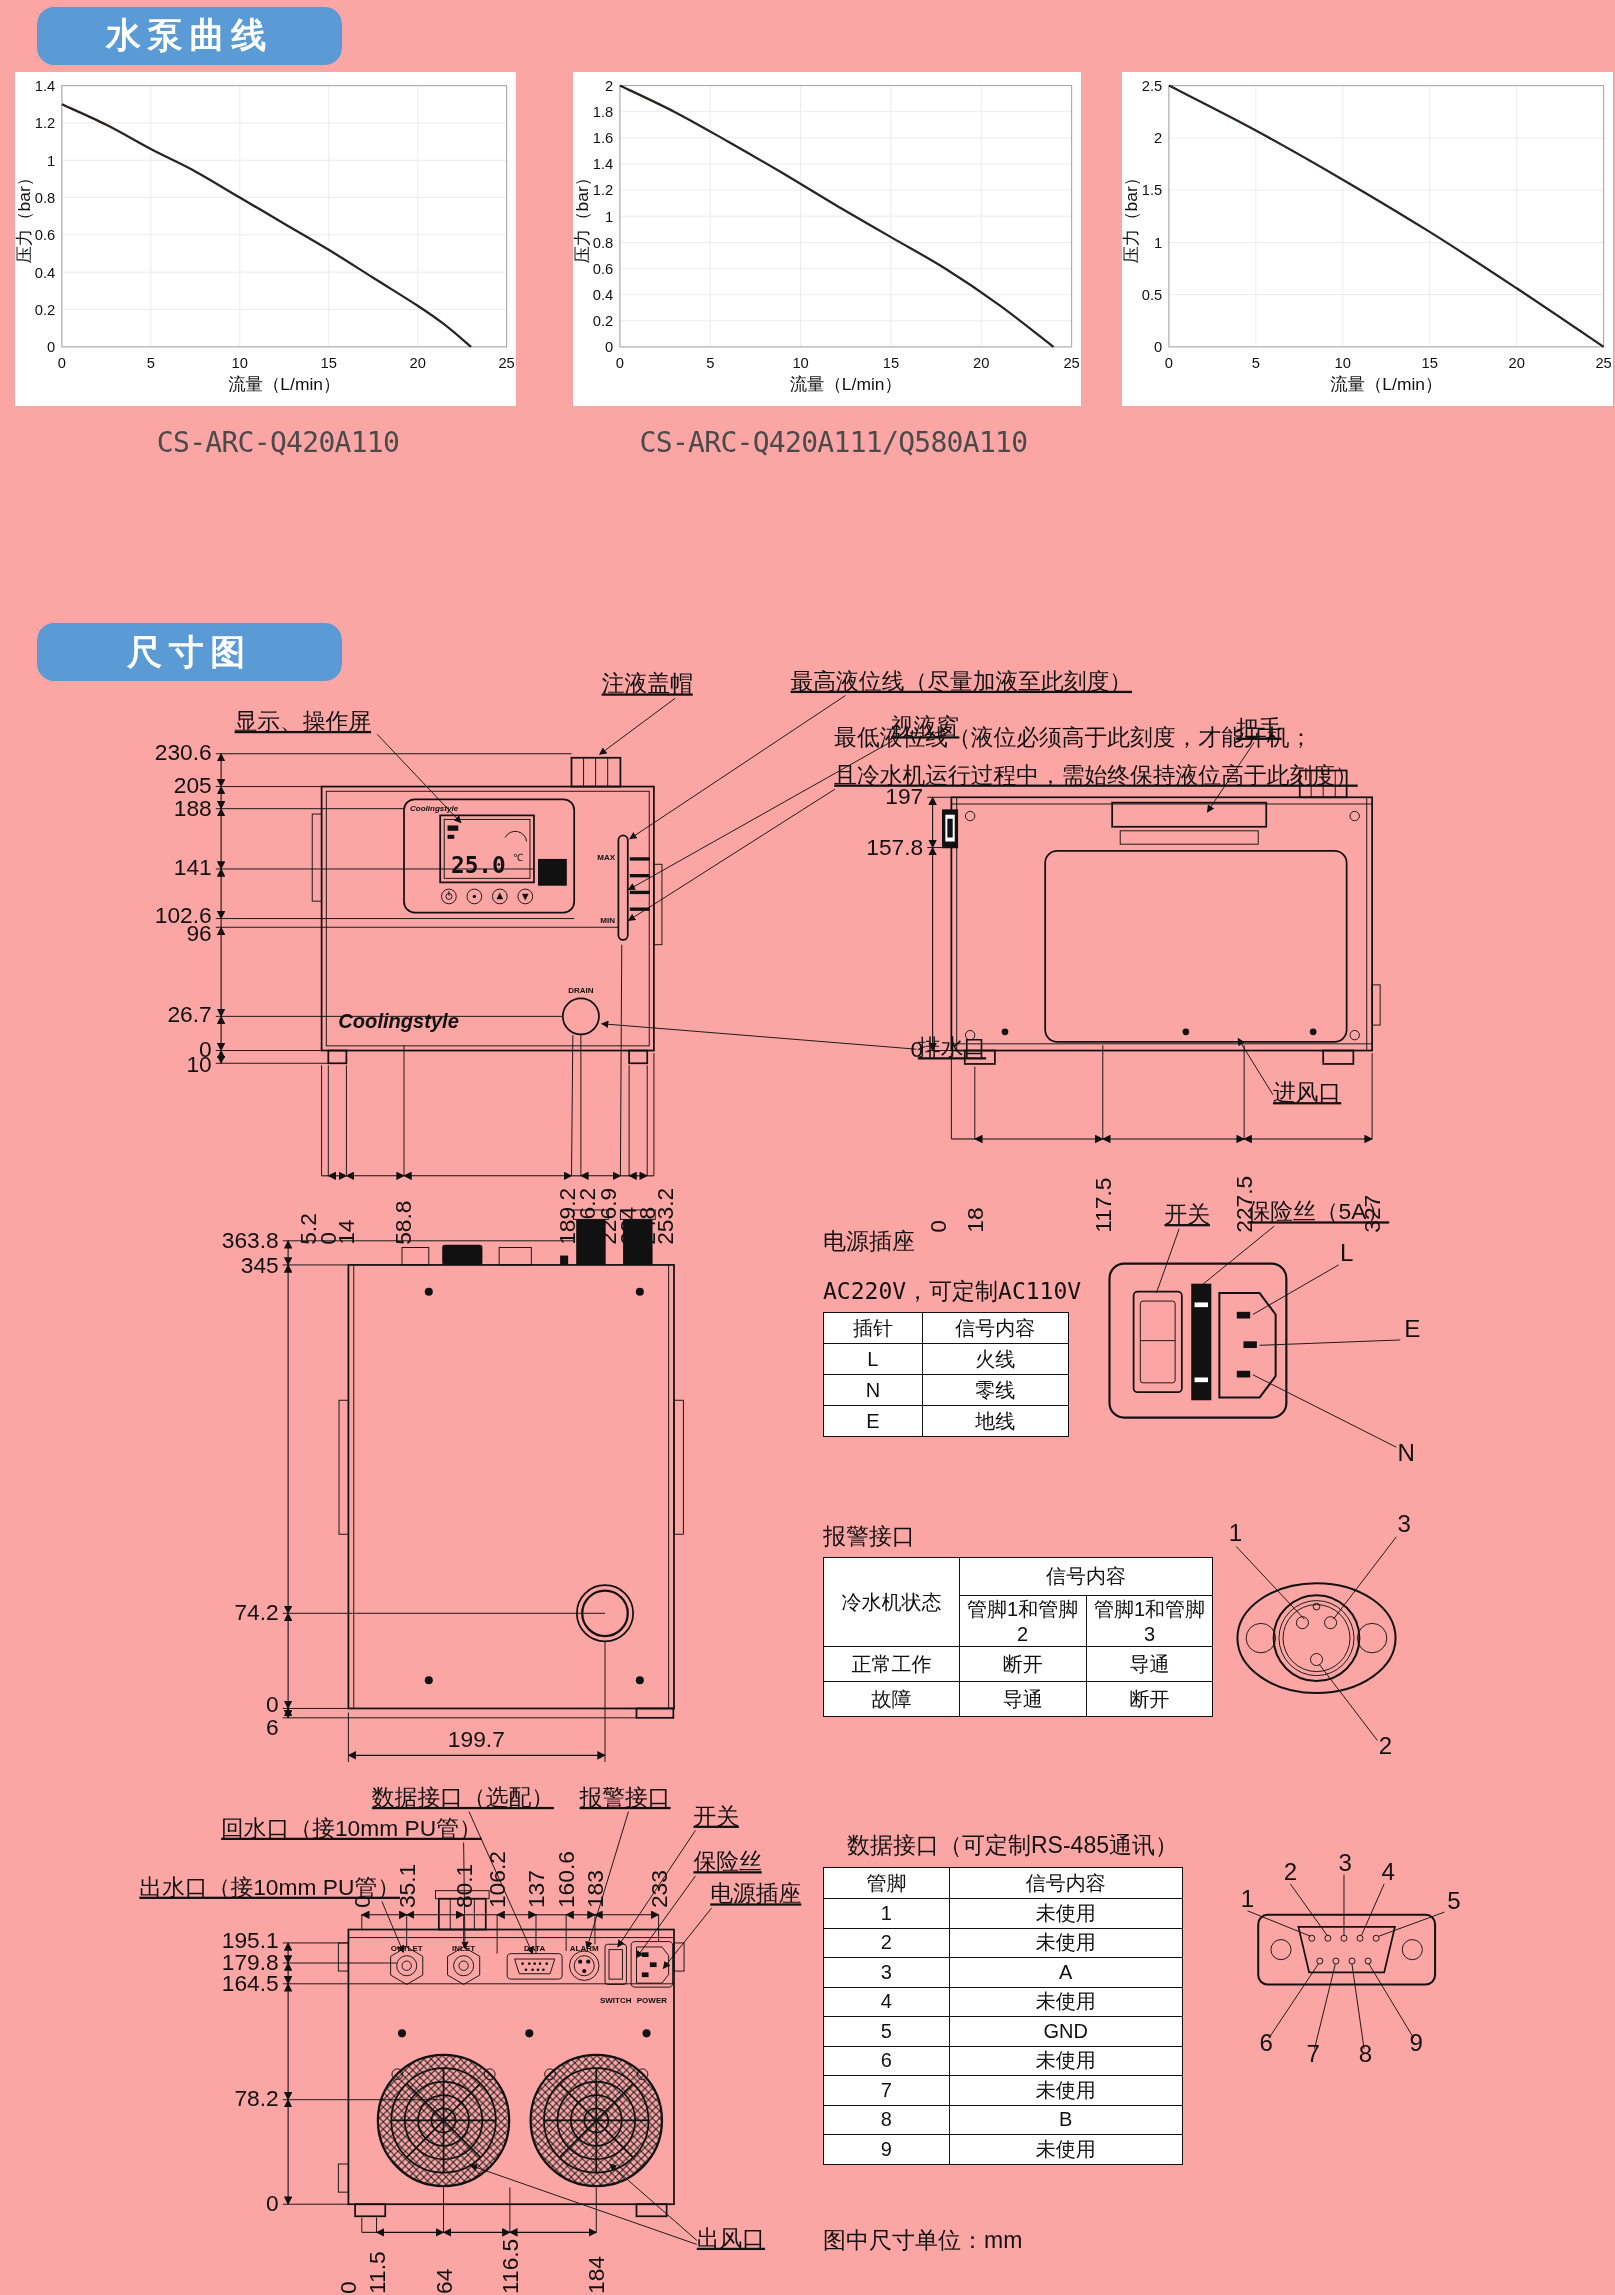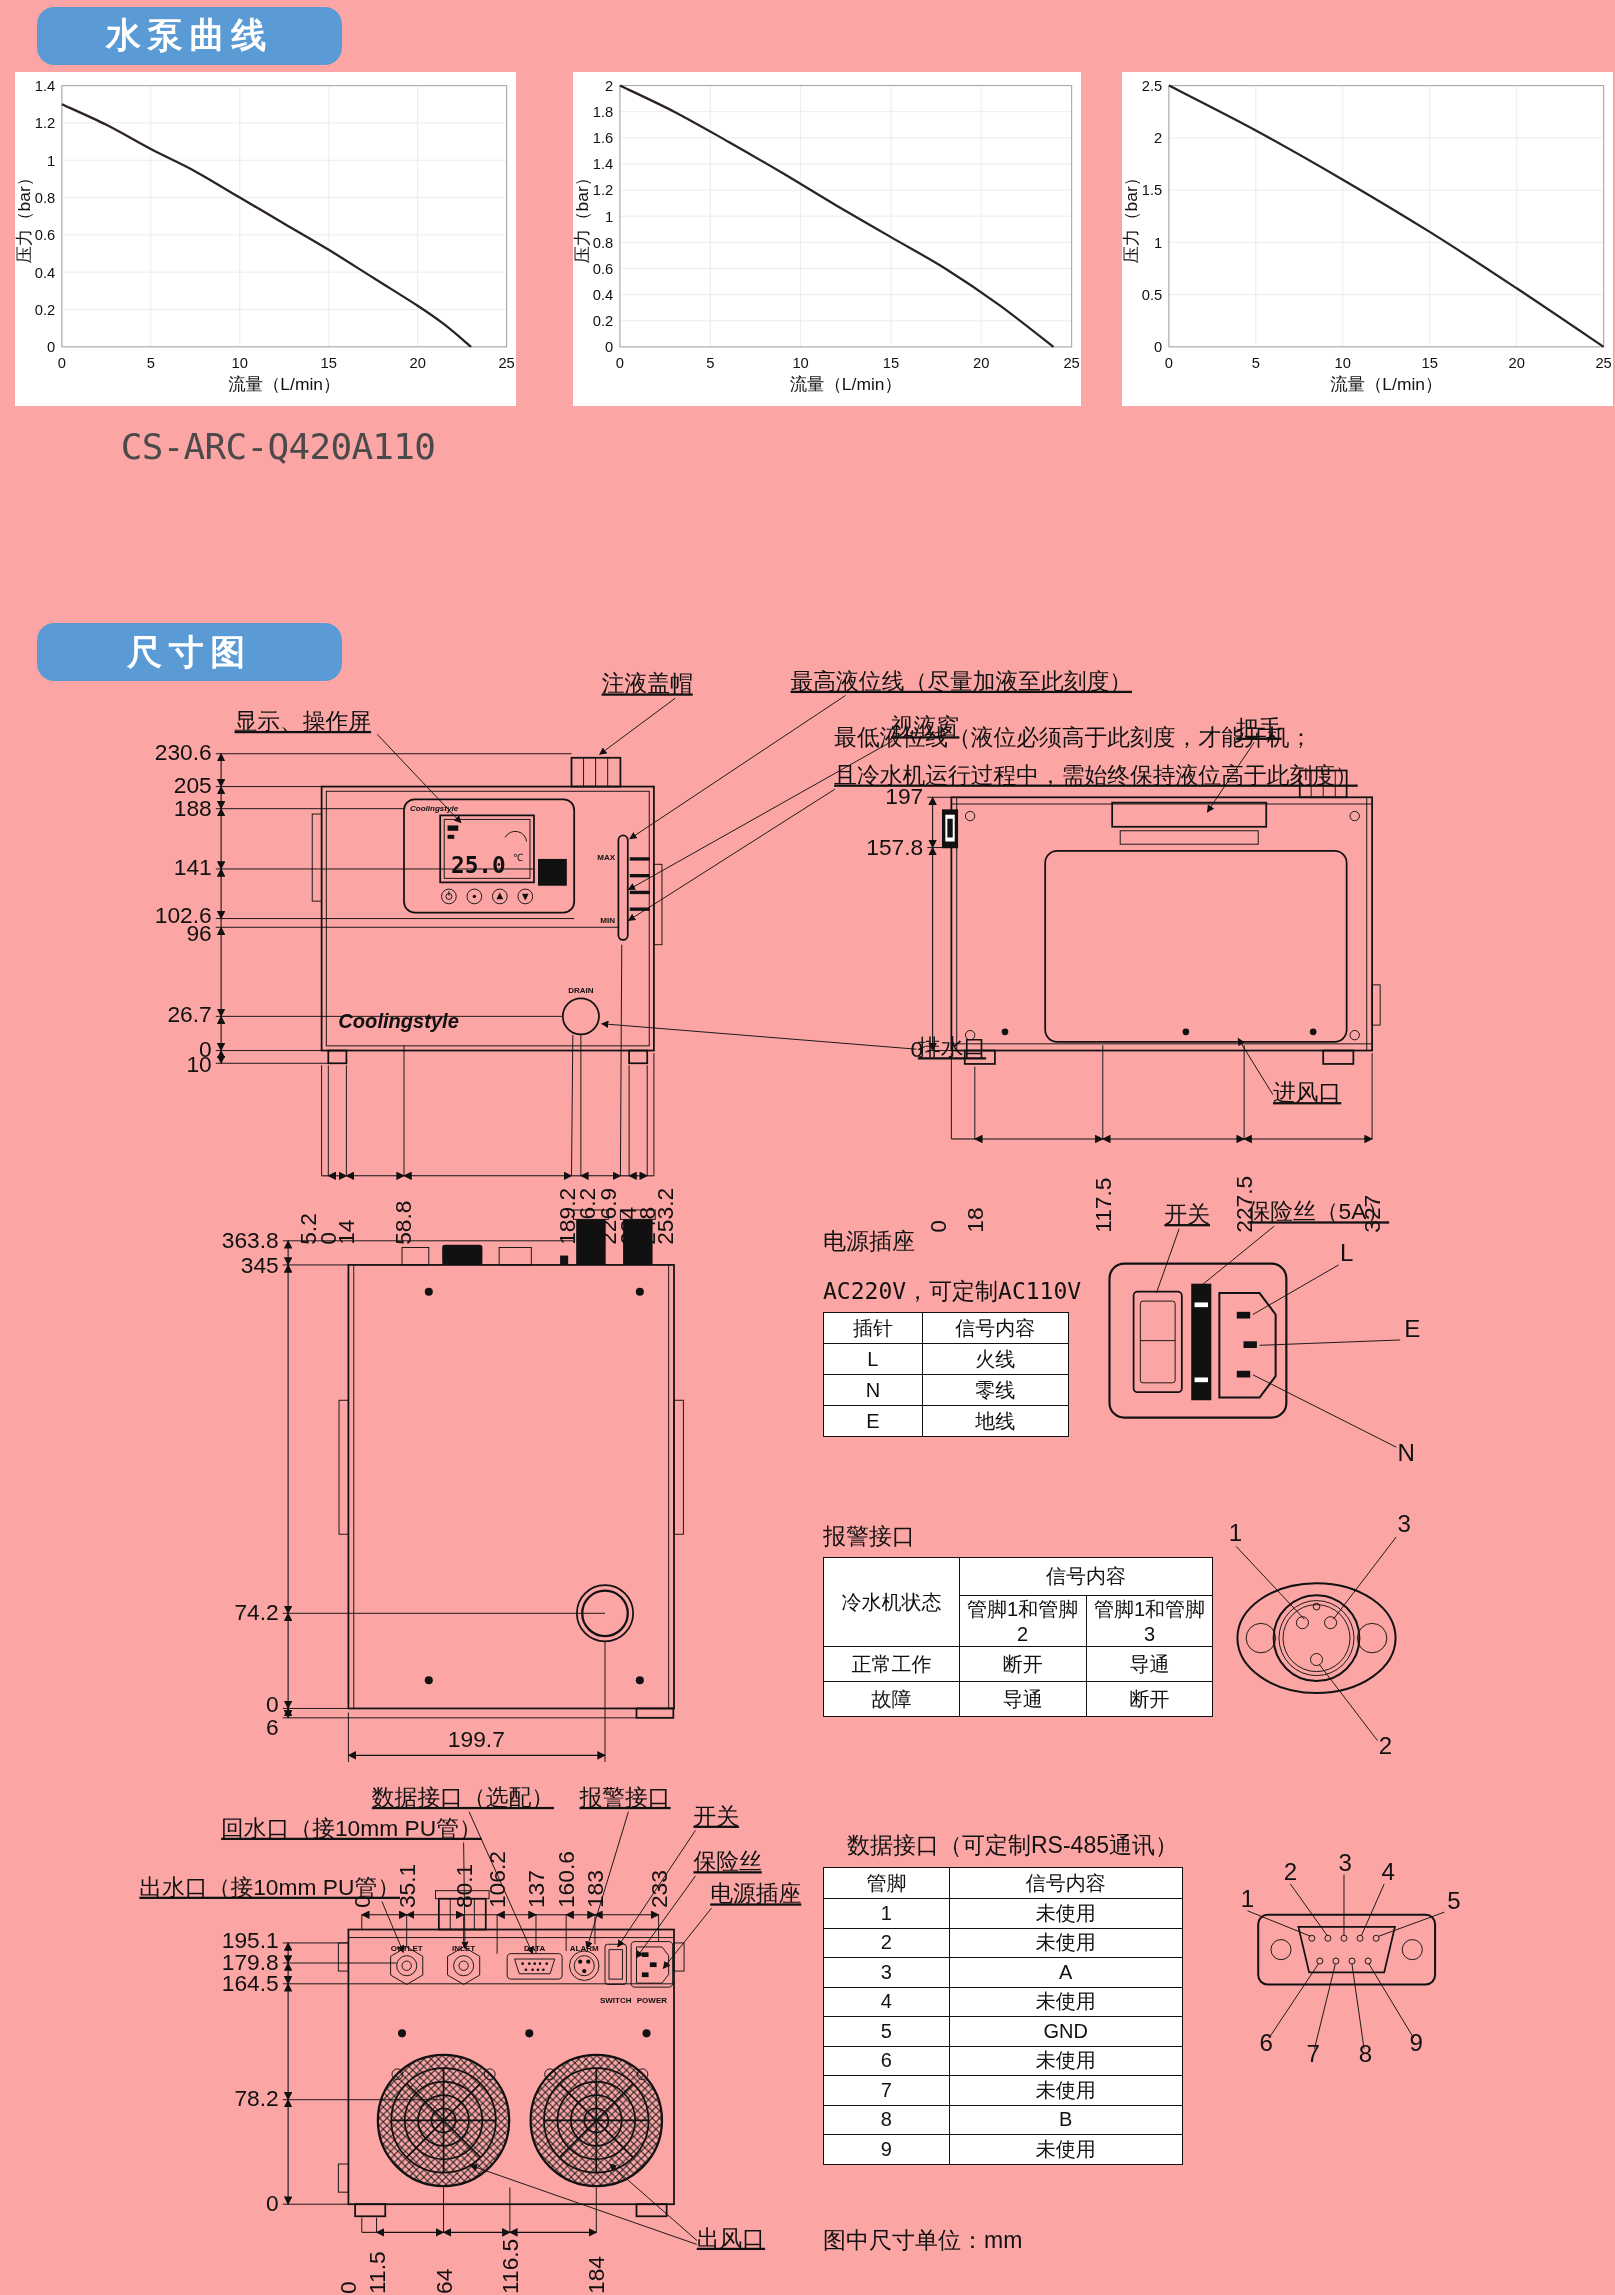--- a/index.html
+++ b/index.html
@@ -2,21 +2,21 @@
 <html style="font-size:10.7px"><head>
 <meta charset="utf-8">
 <style>
   html,body{margin:0;padding:0;background:#ffffff;}
   .page{position:relative;width:1616px;height:2295px;background:#fca5a5;overflow:hidden;
         font-family:"Liberation Sans",sans-serif;color:#111;}
   .badge{position:absolute;left:37px;width:305px;height:58px;border-radius:17.4px;
          background:#5b9bd5;color:#fff;font-size:35px;font-weight:bold;letter-spacing:6.7px;
          display:flex;align-items:center;justify-content:center;}
   .models{position:absolute;top:426px;left:0;width:1616px;height:40px;}
-  .model{position:absolute;font-family:"DejaVu Sans Mono",monospace;font-size:36px;color:#4a4a4a;
+  .model{position:absolute;font-family:"DejaVu Sans Mono",monospace;font-size:28px;color:#4a4a4a;
          text-align:center;letter-spacing:-0.7px;}
   .chart-svg{position:absolute;background:#fff;}
   svg text{font-family:"Liberation Sans",sans-serif;fill:#111;}
   .t{font-size:34px;}
   .big{font-size:36px;}
   .tiny{font-size:12px;font-weight:bold;}
   .seg{font-family:"DejaVu Sans Mono",monospace;font-weight:bold;}
   .u{text-decoration:underline;}
   .logo{font-style:italic;font-weight:bold;}
   .ln{stroke:#111;fill:none;stroke-width:2.6;}
@@ -138,20 +138,21 @@
       <line x1="70" y1="20" x2="719" y2="20" stroke="#e3e3e3" stroke-width="1"></line>
       <text x="60" y="28" text-anchor="end" font-size="22" fill="#4d4d4d">2.5</text>
       <rect x="70" y="20" width="649" height="390" fill="none" stroke="#a8a8a8" stroke-width="1.6"></rect>
       <path d="M70,20C91.6,31.2 156.5,63.7 199.8,87.1C243.1,110.5 286.3,135.2 329.6,160.4C372.9,185.6 416.1,211.4 459.4,238.4C502.7,265.4 545.9,294.0 589.2,322.6C632.5,351.2 697.4,395.4 719.0,410.0" fill="none" stroke="#2b2323" stroke-width="3.4"></path>
       <text x="394.5" y="474" text-anchor="middle" font-size="26" fill="#333">流量（L/min）</text>
       <text x="22" y="215" text-anchor="middle" font-size="26" fill="#333" transform="rotate(-90 22 215)">压力（bar）</text>
     </svg>
 
   <div class="models">
     <div class="model" style="left:40px;width:476px;">CS-ARC-Q420A110</div>
+    <div class="model" style="left:589px;width:489px;">CS-ARC-Q420A111/Q580A110</div>
   </div>
 
   <div class="badge" style="top:623px;">
     <span>尺寸图</span>
   </div>
 
   <svg style="position:absolute;left:0;top:670px;" width="1616" height="1626" viewBox="0 0 2412 2427">
     <defs>
       <marker id="a" viewBox="0 0 10 10" refX="9" refY="5" markerWidth="8" markerHeight="8" orient="auto-start-reverse">
         <path d="M0,0L10,5L0,10z" fill="#111"></path>

